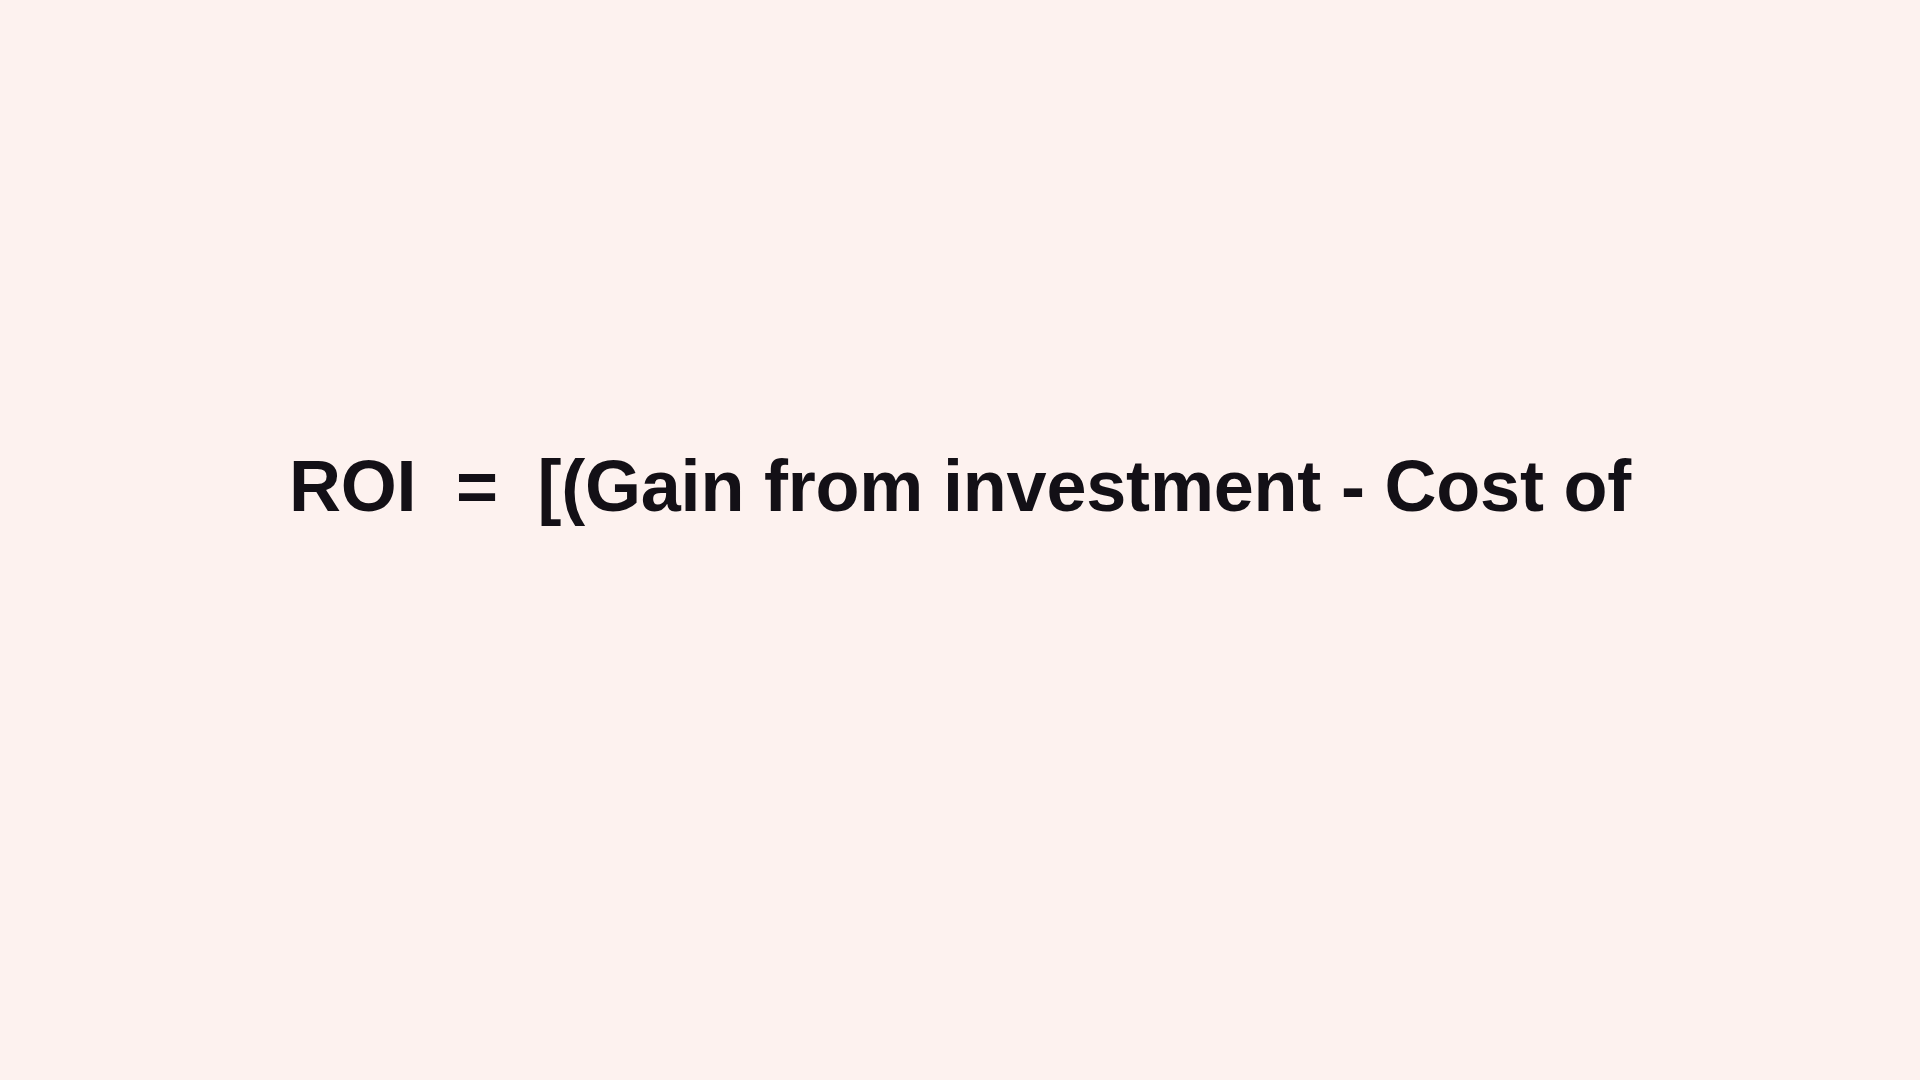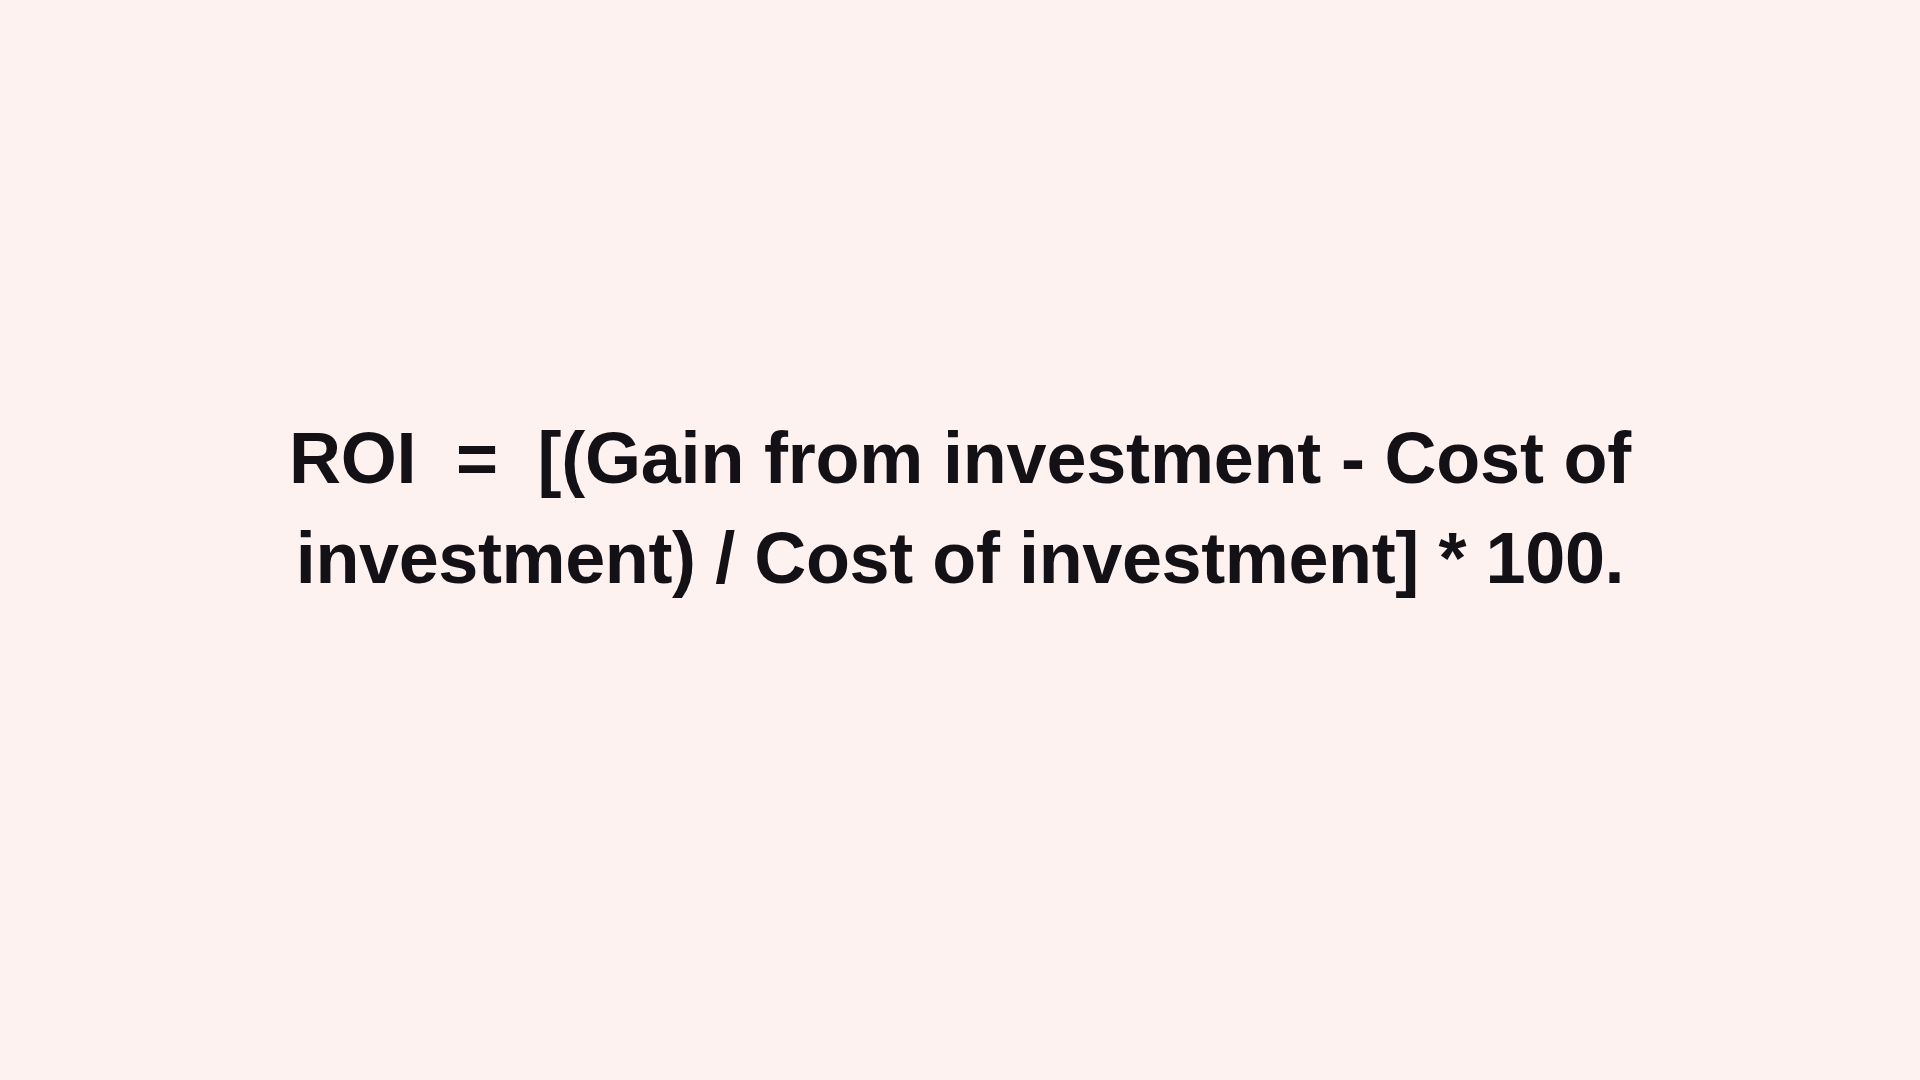--- a/index.html
+++ b/index.html
@@ -27,21 +27,21 @@
     flex-direction: column;
     align-items: center;
     justify-content: center;
   }
 
   
   #formula-block {
     position: absolute;
     left: 0;
     right: 0;
-    top: 408px;
+    top: 436px;
     display: flex;
     flex-direction: column;
     align-items: center;
     justify-content: flex-start;
     padding: 0 180px;
     box-sizing: border-box;
   }
 
   .formula-line {
     display: block;
@@ -61,16 +61,15 @@
     letter-spacing: -0.4px;
   }
 </style>
 </head>
 <body>
 
 <div id="slide">
 
   <div id="formula-block">
     <p class="formula-line formula-line-1">ROI  =  [(Gain from investment - Cost of</p>
-    <p class="formula-line formula-line-2">investment) / Cost of investment] * 100.</p>
   </div>
 
 </div>
 
 </body></html>

